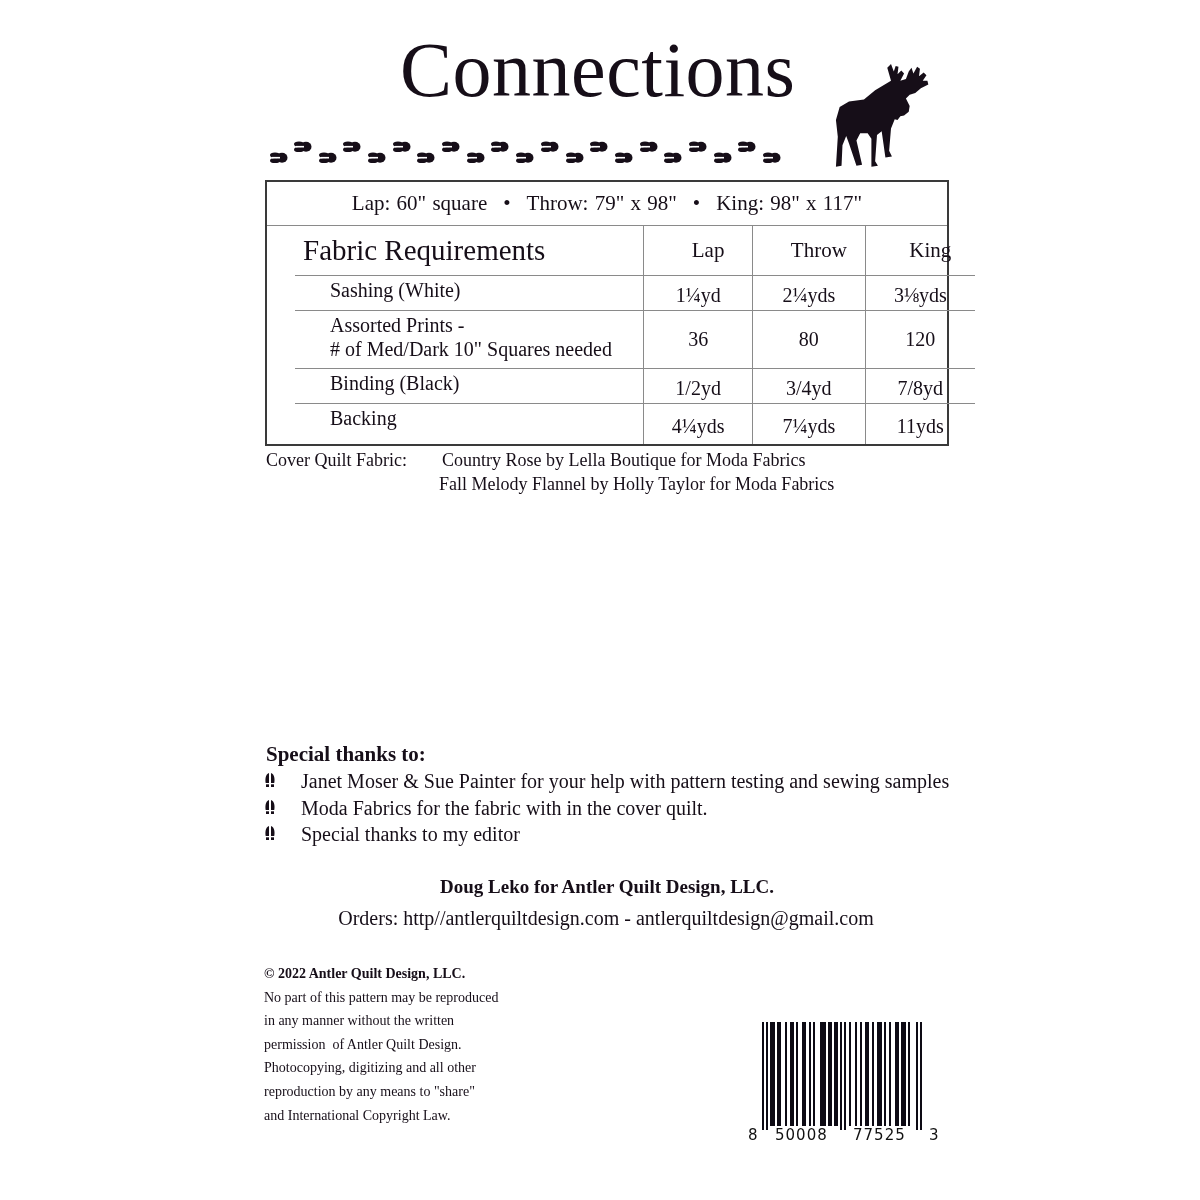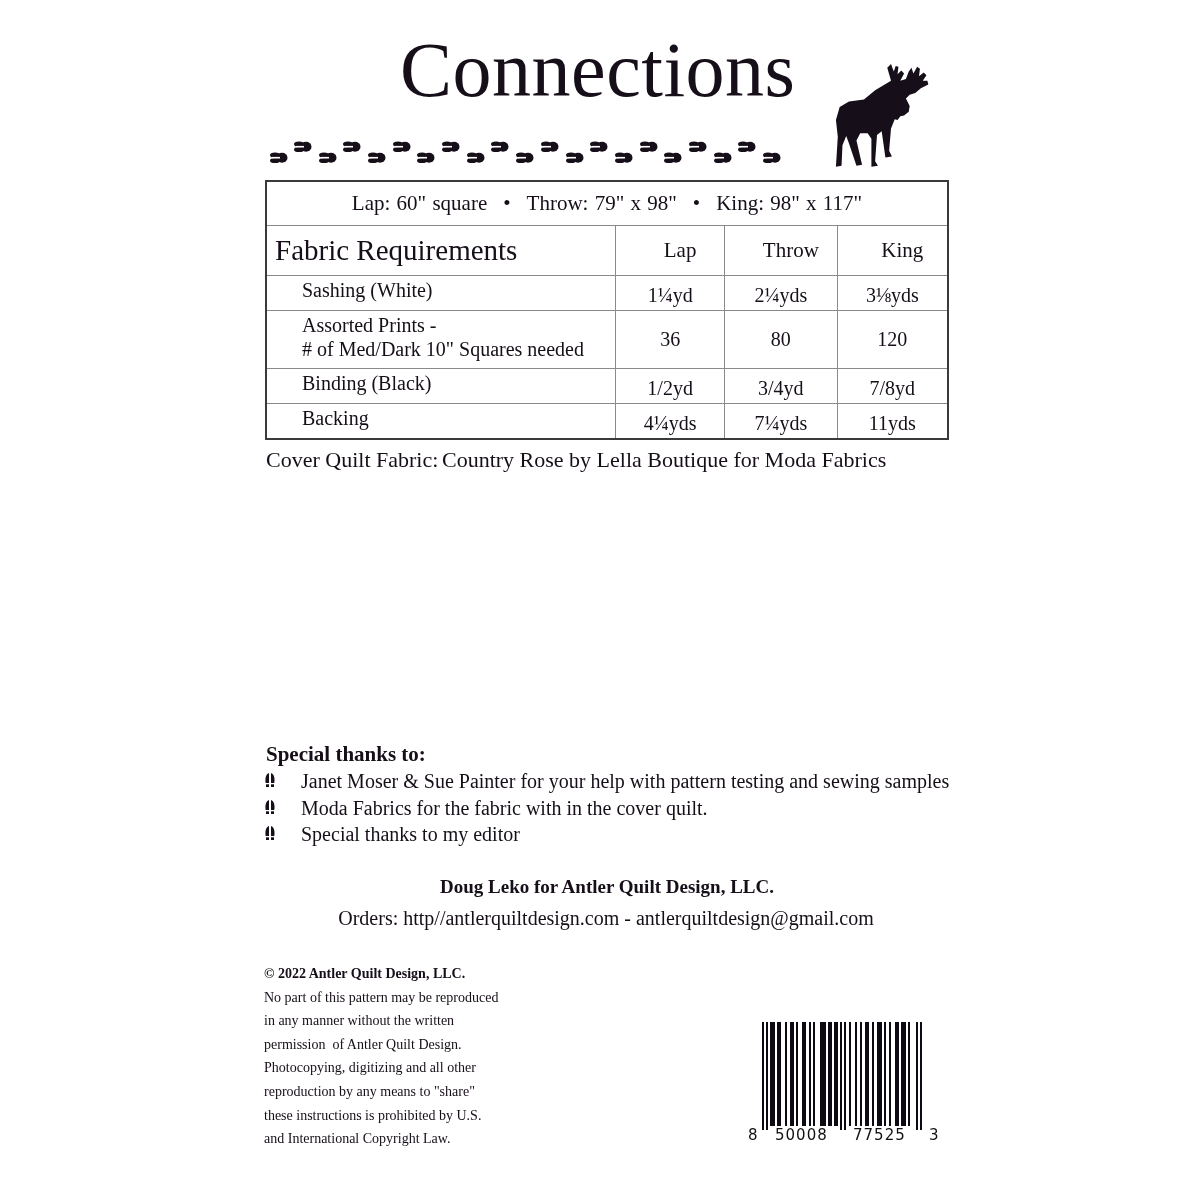--- a/index.html
+++ b/index.html
@@ -20,38 +20,38 @@
     .spec-table {
       left: 265px; top: 180px; width: 684px;
       border: 2px solid #3a3a3a; box-sizing: border-box;
     }
     .sizes-row {
       height: 43px; border-bottom: 1px solid #8a8a8a;
       display: flex; align-items: center; justify-content: center;
       font-size: 21px; word-spacing: 1px;
     }
     .sizes-row .sep { margin: 0 16px; }
-    table.req { border-collapse: collapse; width: 100%; }
+    table.req { border-collapse: collapse; width: 100%; margin-left: 28px; }
     table.req td, table.req th {
       border: 1px solid #8a8a8a; padding: 0; font-weight: normal;
     }
     table.req tr:first-child th { border-top: none; padding-left: 20px; }
     table.req tr th:first-child, table.req tr td:first-child { border-left: none; }
     table.req tr th:last-child, table.req tr td:last-child { border-right: none; }
     table.req tr:last-child td { border-bottom: none; }
     .col-item { width: 377px; }
     .col-size { width: 99px; text-align: center; }
     .hdr-row { height: 49px; }
     .hdr-title { text-align: left; padding-left: 8px !important; font-size: 29px; }
     .hdr-size { font-size: 21px; text-align: center; }
     .item-cell { text-align: left; font-size: 20px; padding-left: 35px !important; vertical-align: top; line-height: 24px; padding-top: 2px !important; }
     .val-cell { text-align: center; font-size: 20px; vertical-align: middle; padding-top: 6px !important; }
-    .r1 { height: 35px; } .r2 { height: 58px; } .r3 { height: 35px; } .r4 { height: 35px; }
-
-    .cover { left: 266px; top: 448px; font-size: 22px; line-height: 24px; }
+    .r1 { height: 35px; } .r2 { height: 58px; } .r3 { height: 35px; } .r4 { height: 41px; }
+
+    .cover { left: 266px; top: 448px; font-size: 18px; line-height: 24px; }
     .cover .lbl { display: inline-block; width: 176px; }
     .cover .line2 { padding-left: 173px; }
 
     .thanks-head {
       left: 266px; top: 742px; font-size: 21px; font-weight: bold; 
     }
     .thanks-list { left: 264px; top: 768px; font-size: 20px; line-height: 26.5px; margin: 0; padding: 0; list-style: none; }
     .thanks-list li { display: flex; align-items: center; }
     .thanks-list .bul { width: 37px; display: inline-block; }
 
@@ -154,20 +154,21 @@
       <td class="val-cell">4¼yds</td>
       <td class="val-cell">7¼yds</td>
       <td class="val-cell">11yds</td>
     </tr>
   </tbody>
     </table>
 </div>
 
 <div class="abs cover">
   <div><span class="lbl">Cover Quilt Fabric:</span><span>Country Rose by Lella Boutique for Moda Fabrics</span></div>
+  <div class="line2">Fall Melody Flannel by Holly Taylor for Moda Fabrics</div>
 </div>
 
 <div class="abs thanks-head">Special thanks to:</div>
 <ul class="abs thanks-list">
   <li>
     <span class="bul"><svg width="12" height="16" viewBox="0 0 12 16">
           <path fill="#160e18" d="M5 1 C1 2 1 9 2 12 L2 15 L5 15 Z M7 1 C11 2 11 9 10 12 L10 15 L7 15 Z"></path>
           <rect x="1" y="11" width="10" height="1.3" fill="#fff"></rect>
         </svg></span>
     <span>Janet Moser &amp; Sue Painter for your help with pattern testing and sewing samples</span>
@@ -191,21 +192,20 @@
 <div class="abs credit">Doug Leko for Antler Quilt Design, LLC.</div>
 <div class="abs orders">Orders: http//antlerquiltdesign.com - antlerquiltdesign@gmail.com</div>
 
 <div class="abs copyright">
   <div class="head">© 2022 Antler Quilt Design, LLC.</div>
   <div>No part of this pattern may be reproduced</div>
   <div>in any manner without the written</div>
   <div style="white-space:pre">permission  of Antler Quilt Design.</div>
   <div>Photocopying, digitizing and all other</div>
   <div>reproduction by any means to "share"</div>
-  <div>these instructions is prohibited by U.S.</div>
   <div>and International Copyright Law.</div>
 </div>
 
 <div class="abs barcode">
   <svg width="196" height="110" viewBox="0 0 196 110">
     <g fill="#0d0a14">
       <rect x="16" y="2" width="2" height="108"></rect>
       <rect x="20" y="2" width="2" height="108"></rect>
       <rect x="24" y="2" width="5" height="104"></rect>
       <rect x="31" y="2" width="4" height="104"></rect>

